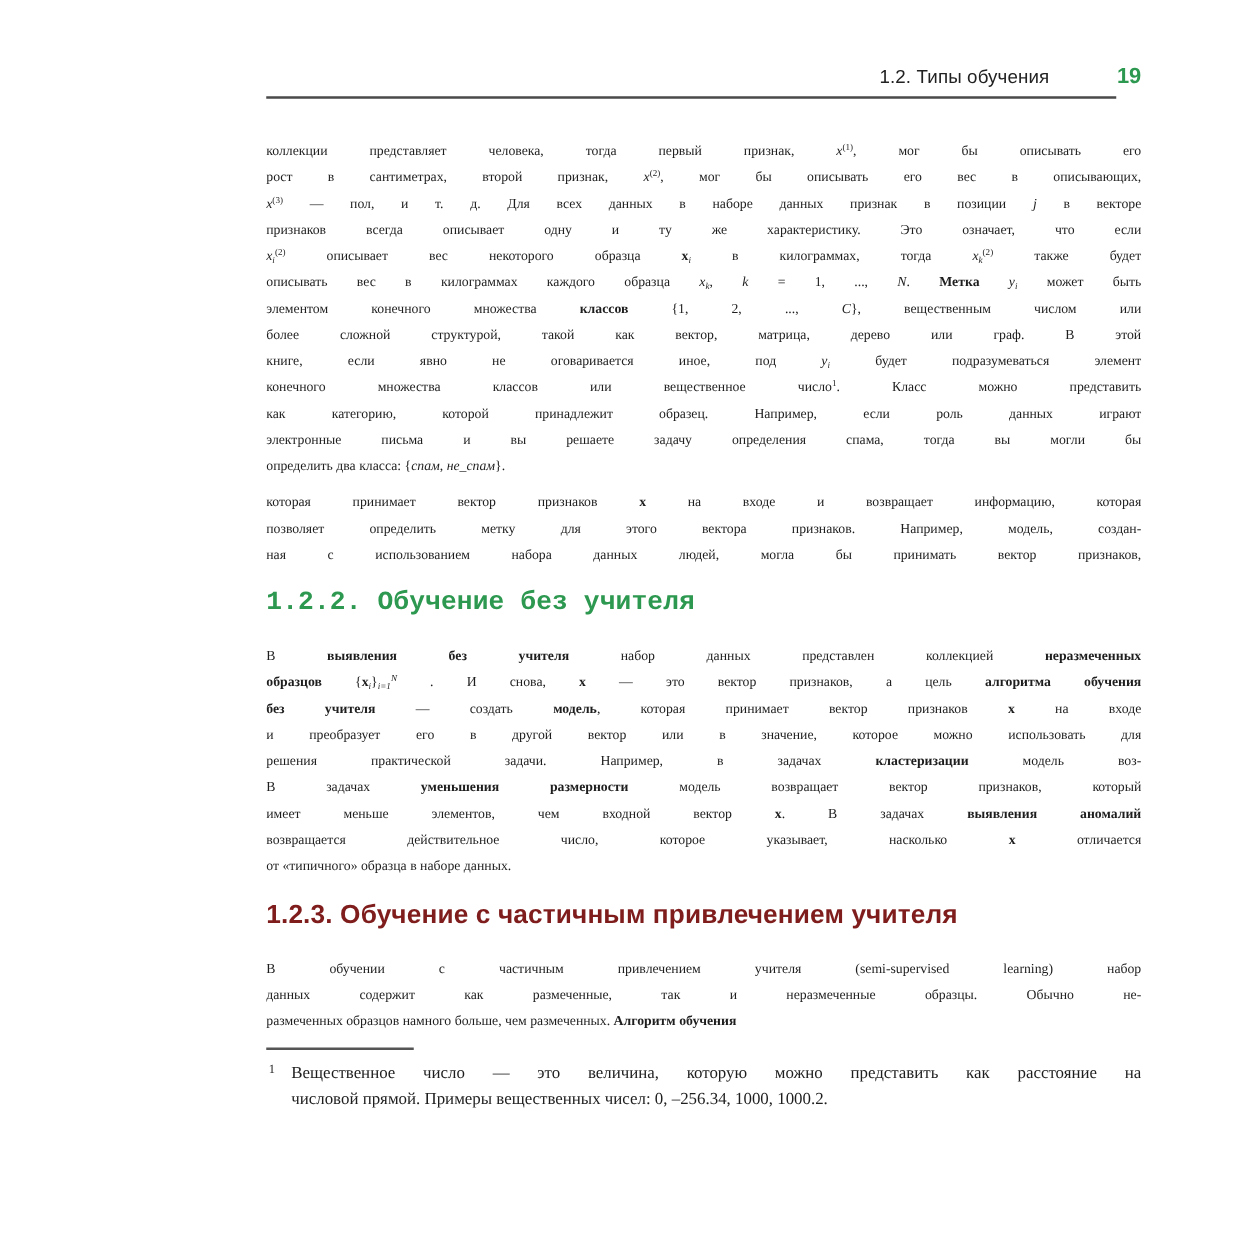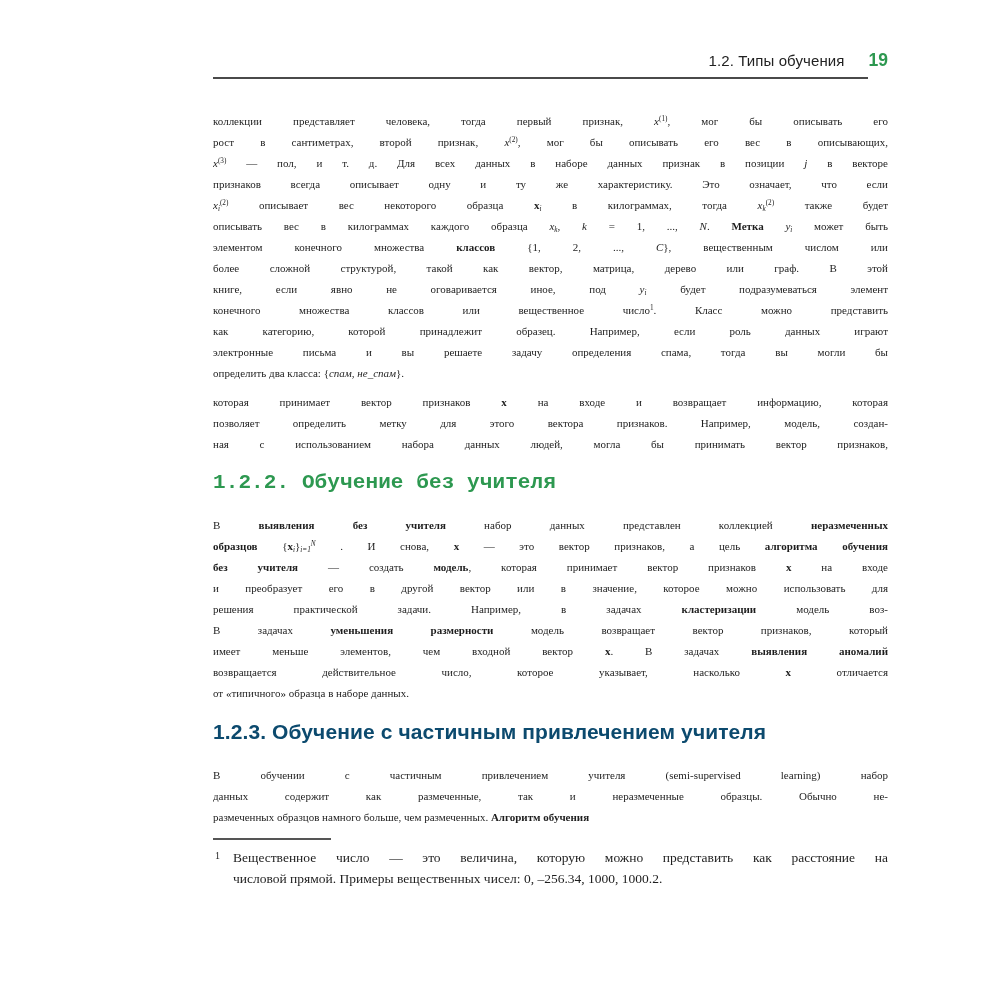--- a/index.html
+++ b/index.html
@@ -1,23 +1,23 @@
 <!DOCTYPE html>
 <html><head>
 <meta charset="utf-8">
 <style>
   html,body{margin:0;padding:0;background:#ffffff;}
   body{width:1000px;height:1000px;overflow:hidden;color:#1e1e1e;
        font-family:"Liberation Serif",serif;}
-  .page{box-sizing:border-box;width:1000px;height:728px;padding:50px 112px 0 213px;}
+  .page{box-sizing:border-box;width:1000px;height:728px;padding:50px 87px 0 213px;}
 
   .page-header{display:flex;justify-content:flex-end;align-items:baseline;
        font-family:"Liberation Sans",sans-serif;font-size:15px;color:#222;}
   .running-title{letter-spacing:0.1px;}
-  .page-number{font-weight:700;font-size:17.5px;margin-left:24px;}
+  .page-number{font-weight:700;font-size:17.5px;margin-left:54px;}
   .header-rule{height:2px;background:#4a4a4a;margin-top:6px;width:calc(100% - 20px);}
 
   .page-content{margin-top:28px;}
   .para{font-size:11px;line-height:29px;margin:0 0 8px 0;}
   .line{height:21px;overflow:hidden;text-align:justify;text-align-last:justify;}
   .line.last{text-align-last:left;}
 
   .heading{font-family:"Liberation Sans",sans-serif;font-weight:700;
        font-size:21px;margin:20px 0 17px 0;letter-spacing:0.1px;}
 
@@ -68,21 +68,21 @@
         <div class="line"><span>В </span><span class="seg-b">выявления без учителя</span><span> набор данных представлен коллекцией </span><span class="seg-b">неразмеченных</span></div>
         <div class="line"><span class="seg-b">образцов</span><span> {</span><span class="seg-b">x</span><span class="seg-sub">i</span><span>}</span><span class="seg-sub">i=1</span><span class="seg-supi">N</span><span> . И снова, </span><span class="seg-b">x</span><span> — это вектор признаков, а цель </span><span class="seg-b">алгоритма обучения</span></div>
         <div class="line"><span class="seg-b">без учителя</span><span> — создать </span><span class="seg-b">модель</span><span>, которая принимает вектор признаков </span><span class="seg-b">x</span><span> на входе</span></div>
         <div class="line"><span>и преобразует его в другой вектор или в значение, которое можно использовать для</span></div>
         <div class="line"><span>решения практической задачи. Например, в задачах </span><span class="seg-b">кластеризации</span><span> модель воз-</span></div>
         <div class="line"><span>В задачах </span><span class="seg-b">уменьшения размерности</span><span> модель возвращает вектор признаков, который</span></div>
         <div class="line"><span>имеет меньше элементов, чем входной вектор </span><span class="seg-b">x</span><span>. В задачах </span><span class="seg-b">выявления аномалий</span></div>
         <div class="line"><span>возвращается действительное число, которое указывает, насколько </span><span class="seg-b">x</span><span> отличается</span></div>
         <div class="line last"><span>от «типичного» образца в наборе данных.</span></div>
       </div>
-      <div class="heading" style="color: #0c4a6e;">1.2.3. Обучение с частичным привлечением учителя</div>
+      <div class="heading" style="color: #7f1d1d;">1.2.3. Обучение с частичным привлечением учителя</div>
       <div class="para">
         <div class="line"><span>В обучении с частичным привлечением учителя (semi-supervised learning) набор</span></div>
         <div class="line"><span>данных содержит как размеченные, так и неразмеченные образцы. Обычно не-</span></div>
         <div class="line last"><span>размеченных образцов намного больше, чем размеченных. </span><span class="seg-b">Алгоритм обучения</span></div>
       </div>
     </main>
 
   <footer>
     <div class="footnote-rule"></div>
     <div class="footnote">

